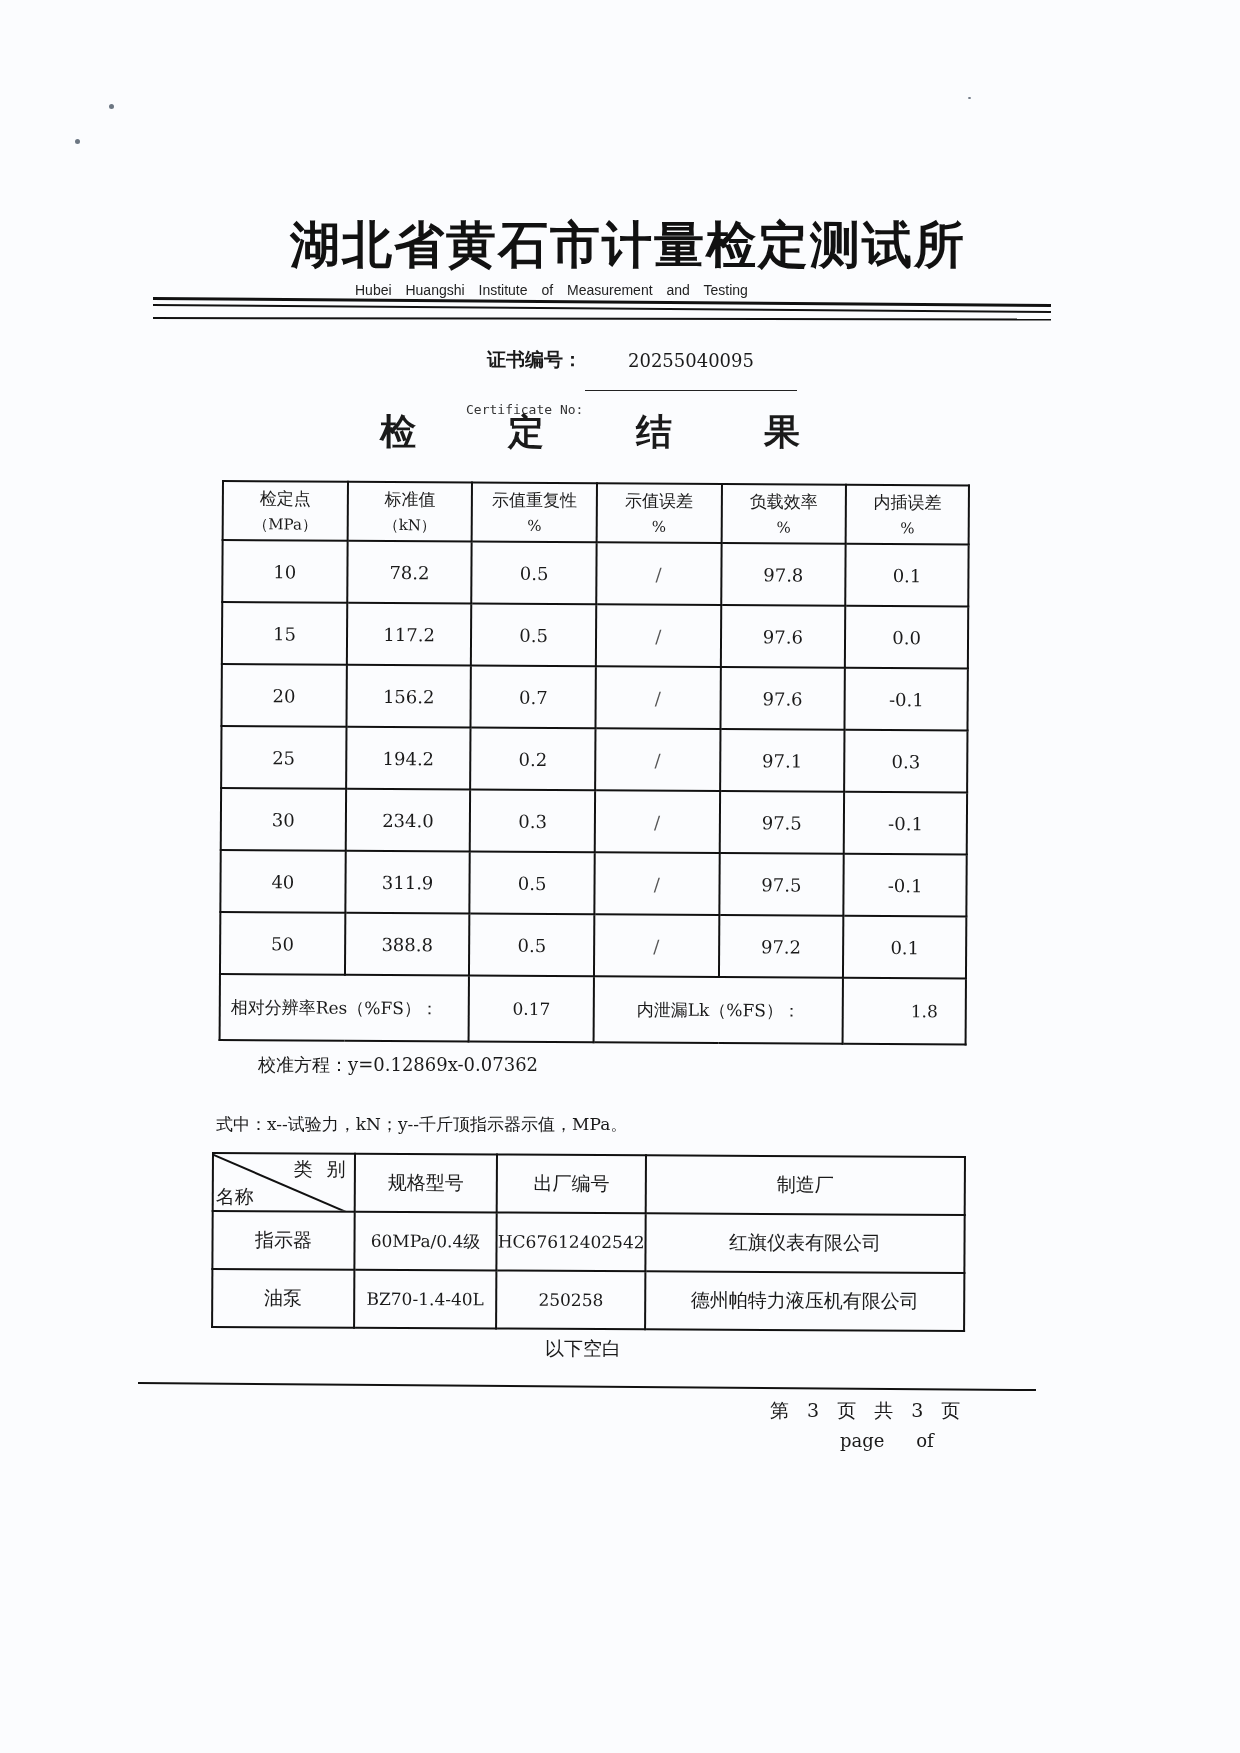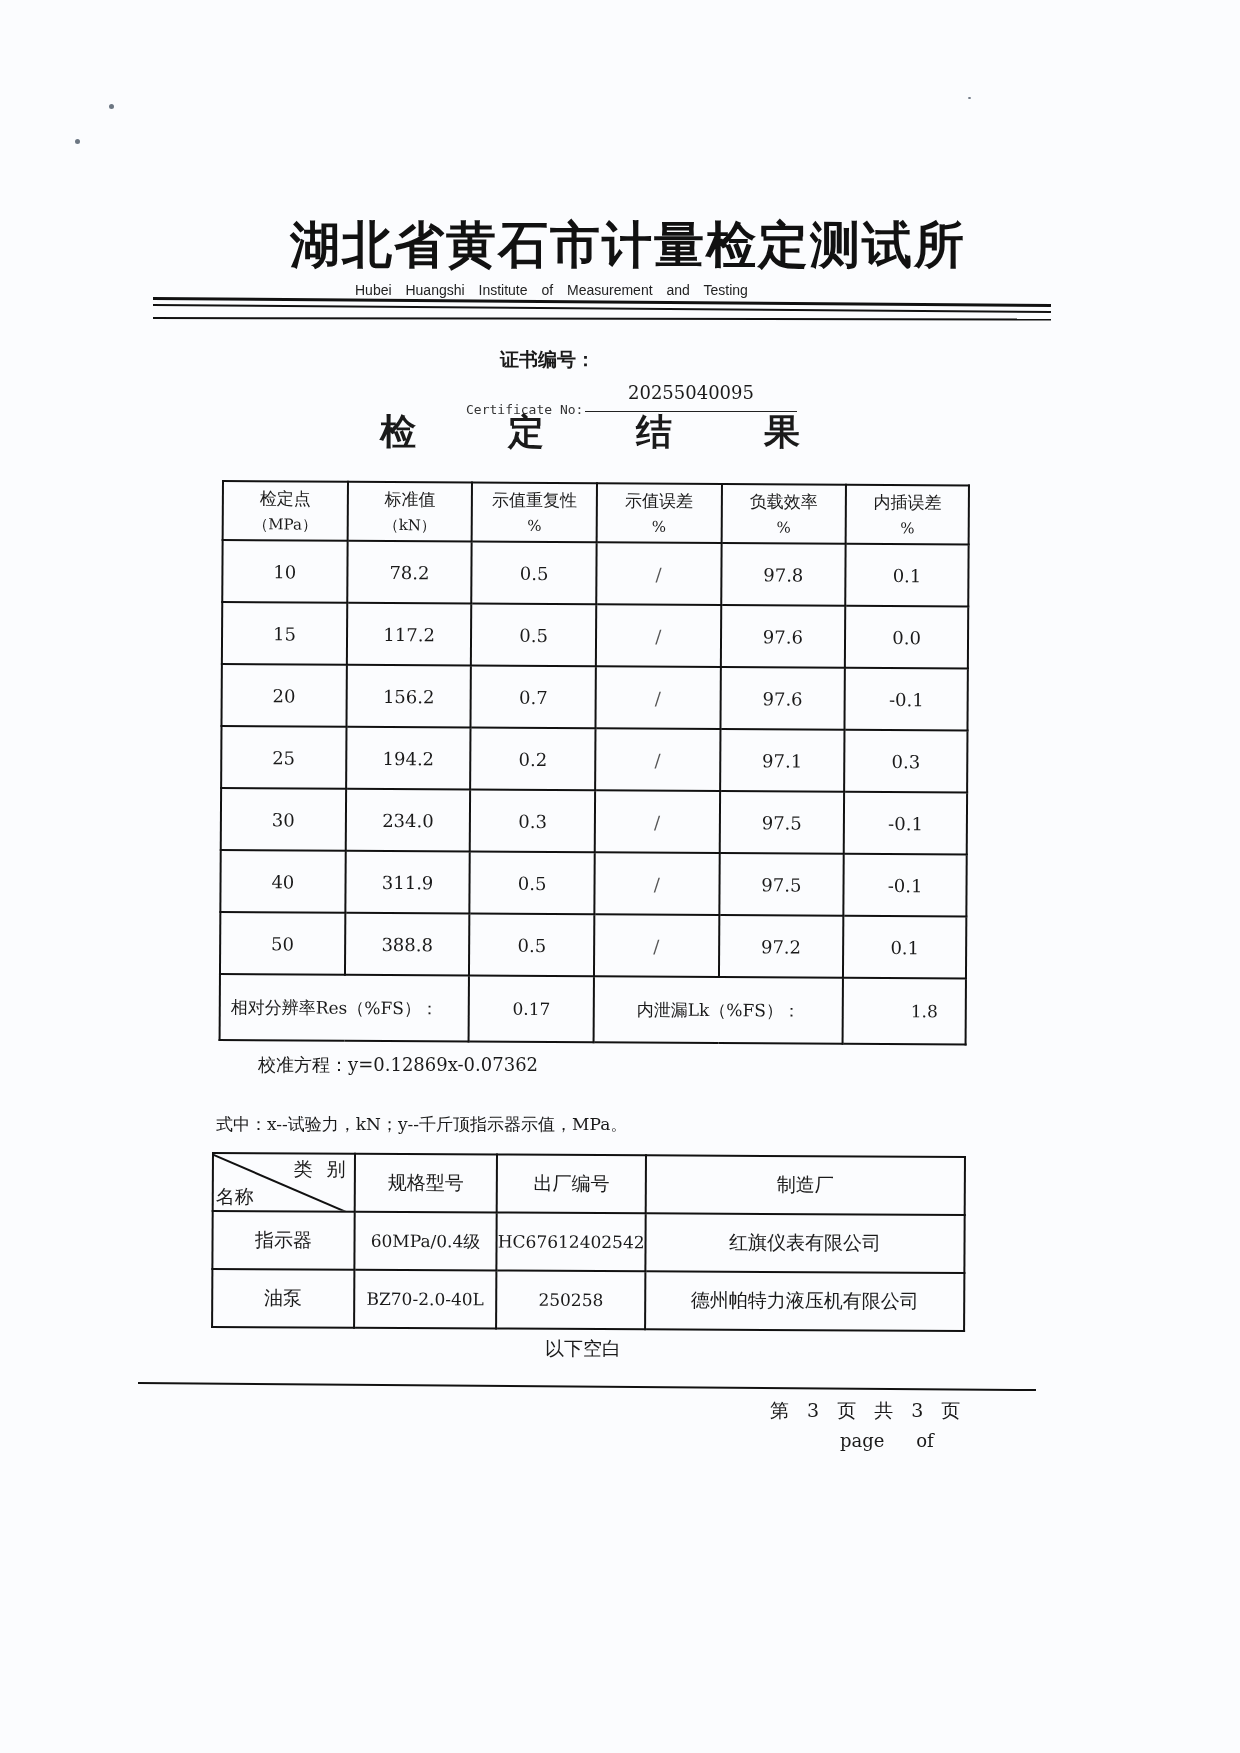--- a/index.html
+++ b/index.html
@@ -21,25 +21,25 @@
   .subtitle {
     left: 355px; top: 282px; width: 500px;
     font-family: Liberation Sans, sans-serif;
     font-size: 14px; color: #222; word-spacing: 10px; white-space: nowrap;
   }
   .rule-thick { left: 153px; width: 898px; height: 3px; background: #111; top: 297px; transform: rotate(0.45deg); transform-origin: left; }
   .rule-thin  { left: 153px; width: 898px; height: 2px; background: #111; top: 304px; transform: rotate(0.45deg); transform-origin: left; }
   .rule-thin2 { left: 153px; width: 898px; height: 2px; background: #111; top: 317px; transform: rotate(0.1deg); transform-origin: left; }
 
   .cert-label {
-    left: 500px; top: 347px; font-family: "DejaVu Sans", sans-serif; font-weight: bold; font-size: 19px;
+    left: 487px; top: 347px; font-family: "DejaVu Sans", sans-serif; font-weight: bold; font-size: 19px;
   }
   .cert-value {
     left: 585px; top: 350px; width: 212px; text-align: center; font-size: 18px;
-    border-bottom: 1.5px solid #222; padding-bottom: 8px; margin-top: 32px;
+    border-bottom: 1.5px solid #222; padding-bottom: 19px;
   }
   .cert-en {
     left: 466px; top: 380px; font-family: "DejaVu Sans Mono", monospace; font-size: 13px; color: #333; margin-top: 22px;
   }
   .result-title {
     left: 380px; top: 408px; width: 420px; font-family: "DejaVu Sans", sans-serif;
     font-weight: bold; font-size: 36px; display: flex; justify-content: space-between;
   }
 
   table { border-collapse: collapse; position: absolute; }
@@ -217,21 +217,21 @@
     <td>制造厂</td>
   </tr>
   <tr>
     <td>指示器</td>
     <td style="font-size:17px;">60MPa/0.4级</td>
     <td style="font-size:17px;">HC67612402542</td>
     <td>红旗仪表有限公司</td>
   </tr>
   <tr>
     <td>油泵</td>
-    <td style="font-size:17px;">BZ70-2.0-40L</td>
+    <td style="font-size:17px;">BZ70-1.4-40L</td>
     <td style="font-size:17px;">250258</td>
     <td>德州帕特力液压机有限公司</td>
   </tr>
 </tbody>
   </table>
 
 <div class="abs blank-note">以下空白</div>
 <div class="abs footer-rule"></div>
 <div class="abs page-zh">第 3 页 共 3 页</div>
 <div class="abs page-en">page of</div>

